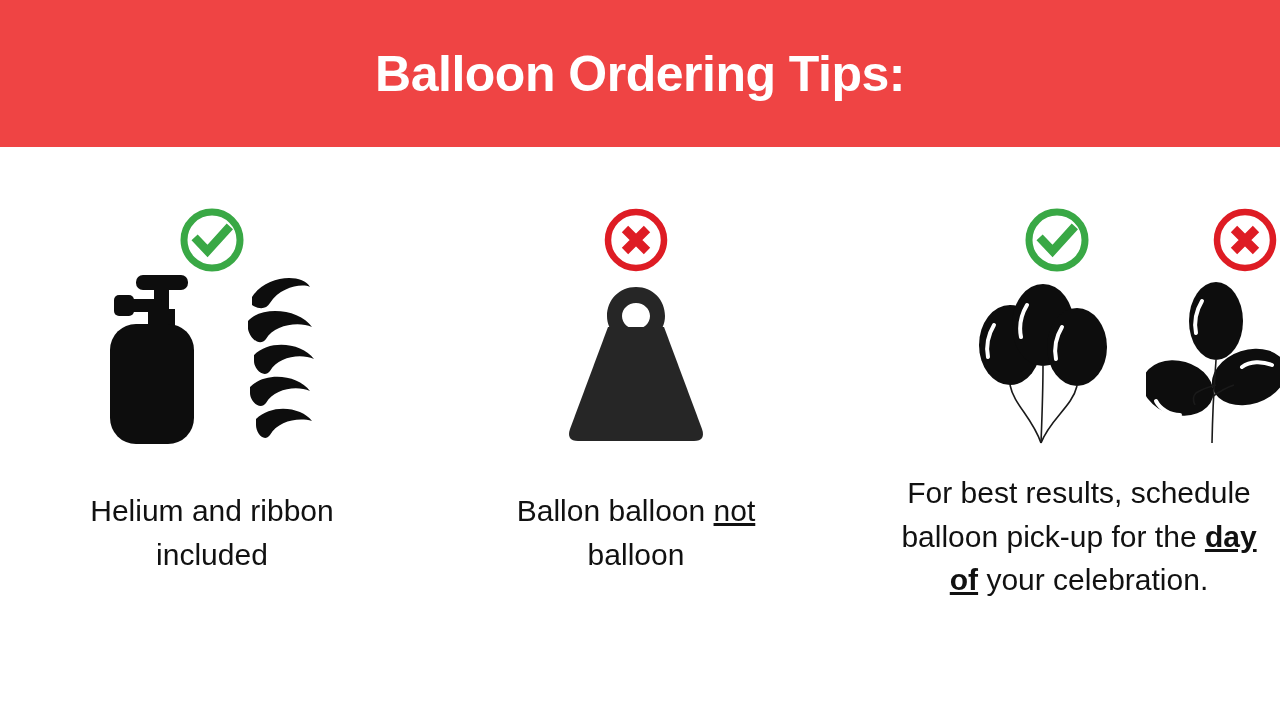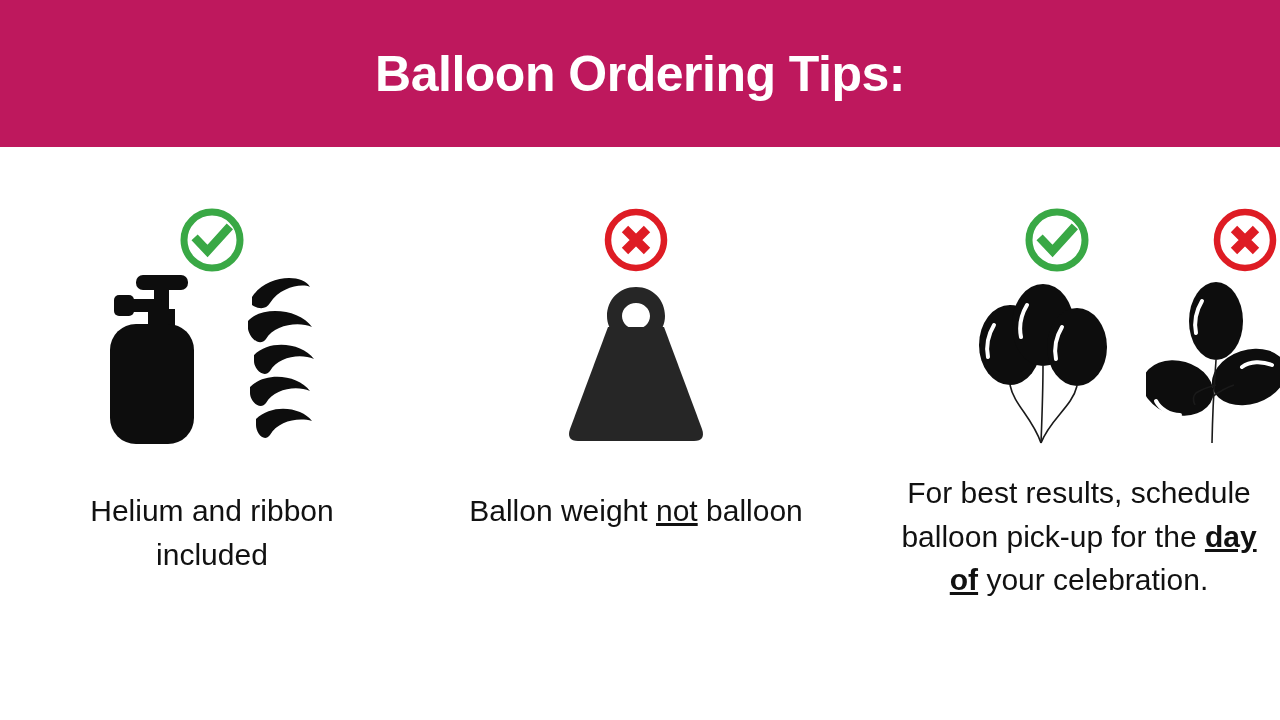--- a/index.html
+++ b/index.html
@@ -15,21 +15,21 @@
     position: relative;
   }
 
   
   #header-banner {
     position: absolute;
     left: 0;
     top: 0;
     width: 1280px;
     height: 147px;
-    background: #be185d;
+    background: #ef4444;
     display: flex;
     align-items: center;
     justify-content: center;
   }
   #page-title {
     color: #ffffff;
     font-size: 50px;
     font-weight: bold;
     letter-spacing: -0.5px;
     line-height: 1;
@@ -168,21 +168,21 @@
           <path d="M86 8 C69 8 57 21 57 37 C57 52 69 64 86 64 C103 64 115 52 115 37
                    C115 21 103 8 86 8 Z M86 24 C94 24 100 30 100 37 C100 44 94 50 86 50
                    C78 50 72 44 72 37 C72 30 78 24 86 24 Z"></path>
 
           <path d="M58 48 L114 48 L152 150 Q156 162 144 162 L28 162 Q16 162 20 150 Z"></path>
         </g>
       </svg>
     </div>
 
     <p class="caption" id="caption-weight">
-      <span>Ballon weight </span><span class="u">not</span><span> balloon</span>
+      <span>Ballon balloon </span><span class="u">not</span><span> balloon</span>
     </p>
   </div>
 
   <div class="tip-column" id="tip-column-pickup">
 
     <div class="status-row two-badges">
       <svg class="status-badge" width="70" height="70" viewBox="0 0 70 70">
         <circle cx="35" cy="35" r="28" fill="none" stroke="#39A845" stroke-width="7"></circle>
         <path d="M20.5 35.5 L30.5 46 L50 24.5" fill="none" stroke="#39A845" stroke-width="8.5" stroke-linecap="square" stroke-linejoin="miter"></path>
       </svg>

